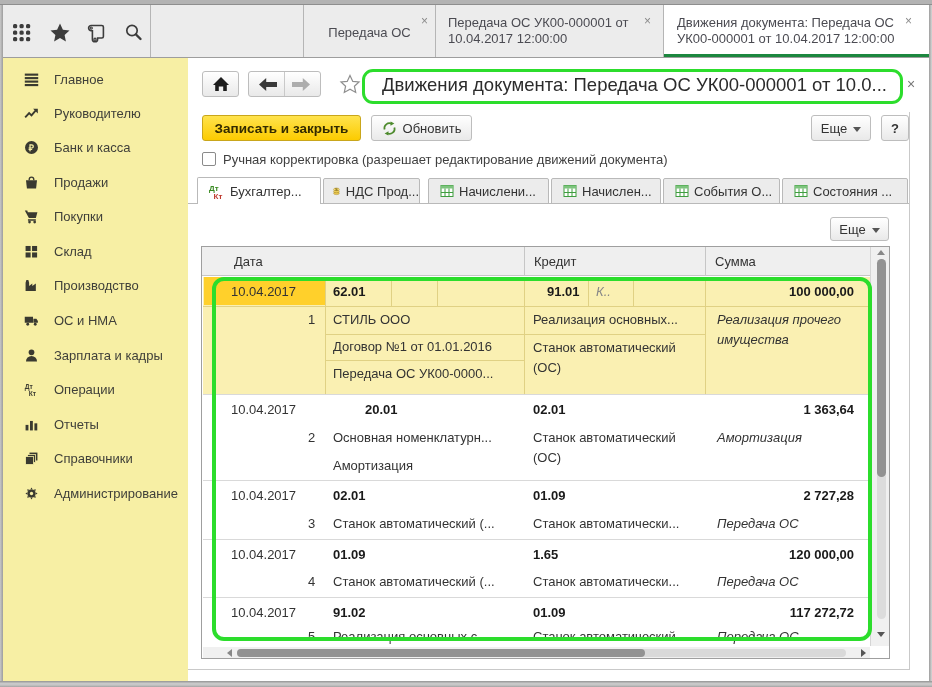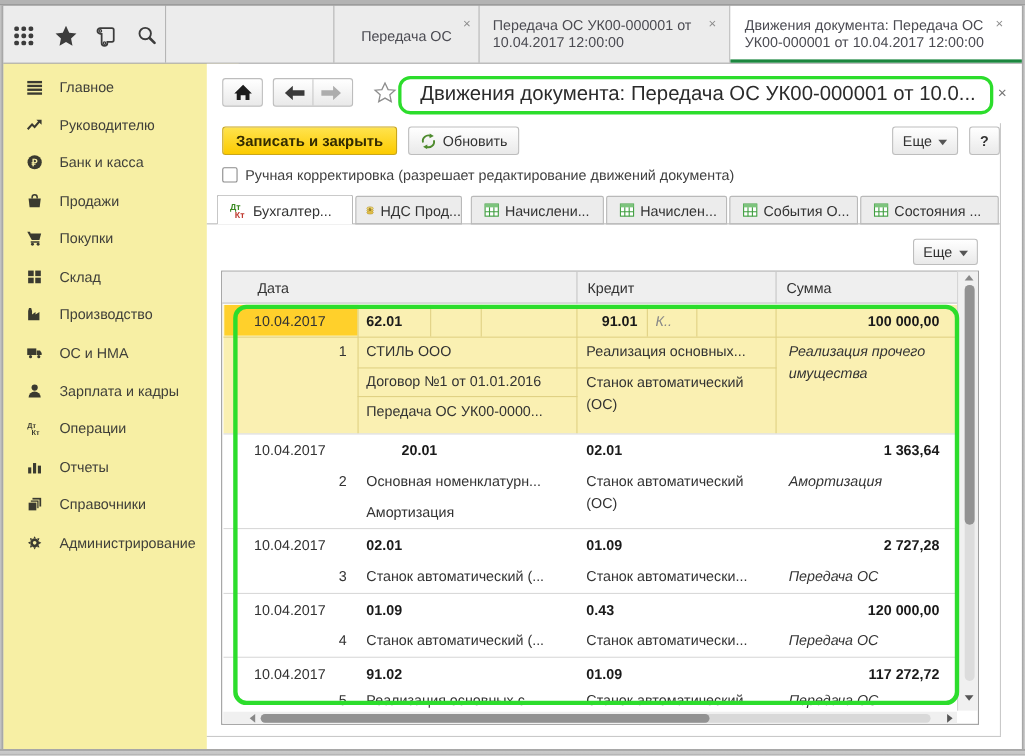--- a/index.html
+++ b/index.html
@@ -340,21 +340,21 @@
       <div class="cell b" style="left:330px;top:211px;">01.09</div>
       <div class="cell b" style="right:16px;top:211px;">2 727,28</div>
       <div class="cell" style="left:105px;top:239px;">3</div>
       <div class="cell" style="left:130px;top:239px;">Станок автоматический (...</div>
       <div class="cell" style="left:330px;top:239px;">Станок автоматически...</div>
       <div class="cell i" style="left:514px;top:239px;">Передача ОС</div>
 
       <div class="gline" style="left:0;top:262px;width:667px;height:1px;"></div>
       <div class="cell" style="left:28px;top:270px;">10.04.2017</div>
       <div class="cell b" style="left:130px;top:270px;">01.09</div>
-      <div class="cell b" style="left:330px;top:270px;">0.43</div>
+      <div class="cell b" style="left:330px;top:270px;">1.65</div>
       <div class="cell b" style="right:16px;top:270px;">120 000,00</div>
       <div class="cell" style="left:105px;top:297px;">4</div>
       <div class="cell" style="left:130px;top:297px;">Станок автоматический (...</div>
       <div class="cell" style="left:330px;top:297px;">Станок автоматически...</div>
       <div class="cell i" style="left:514px;top:297px;">Передача ОС</div>
 
       <div class="gline" style="left:0;top:320px;width:667px;height:1px;"></div>
       <div class="cell" style="left:28px;top:328px;">10.04.2017</div>
       <div class="cell b" style="left:130px;top:328px;">91.02</div>
       <div class="cell b" style="left:330px;top:328px;">01.09</div>

